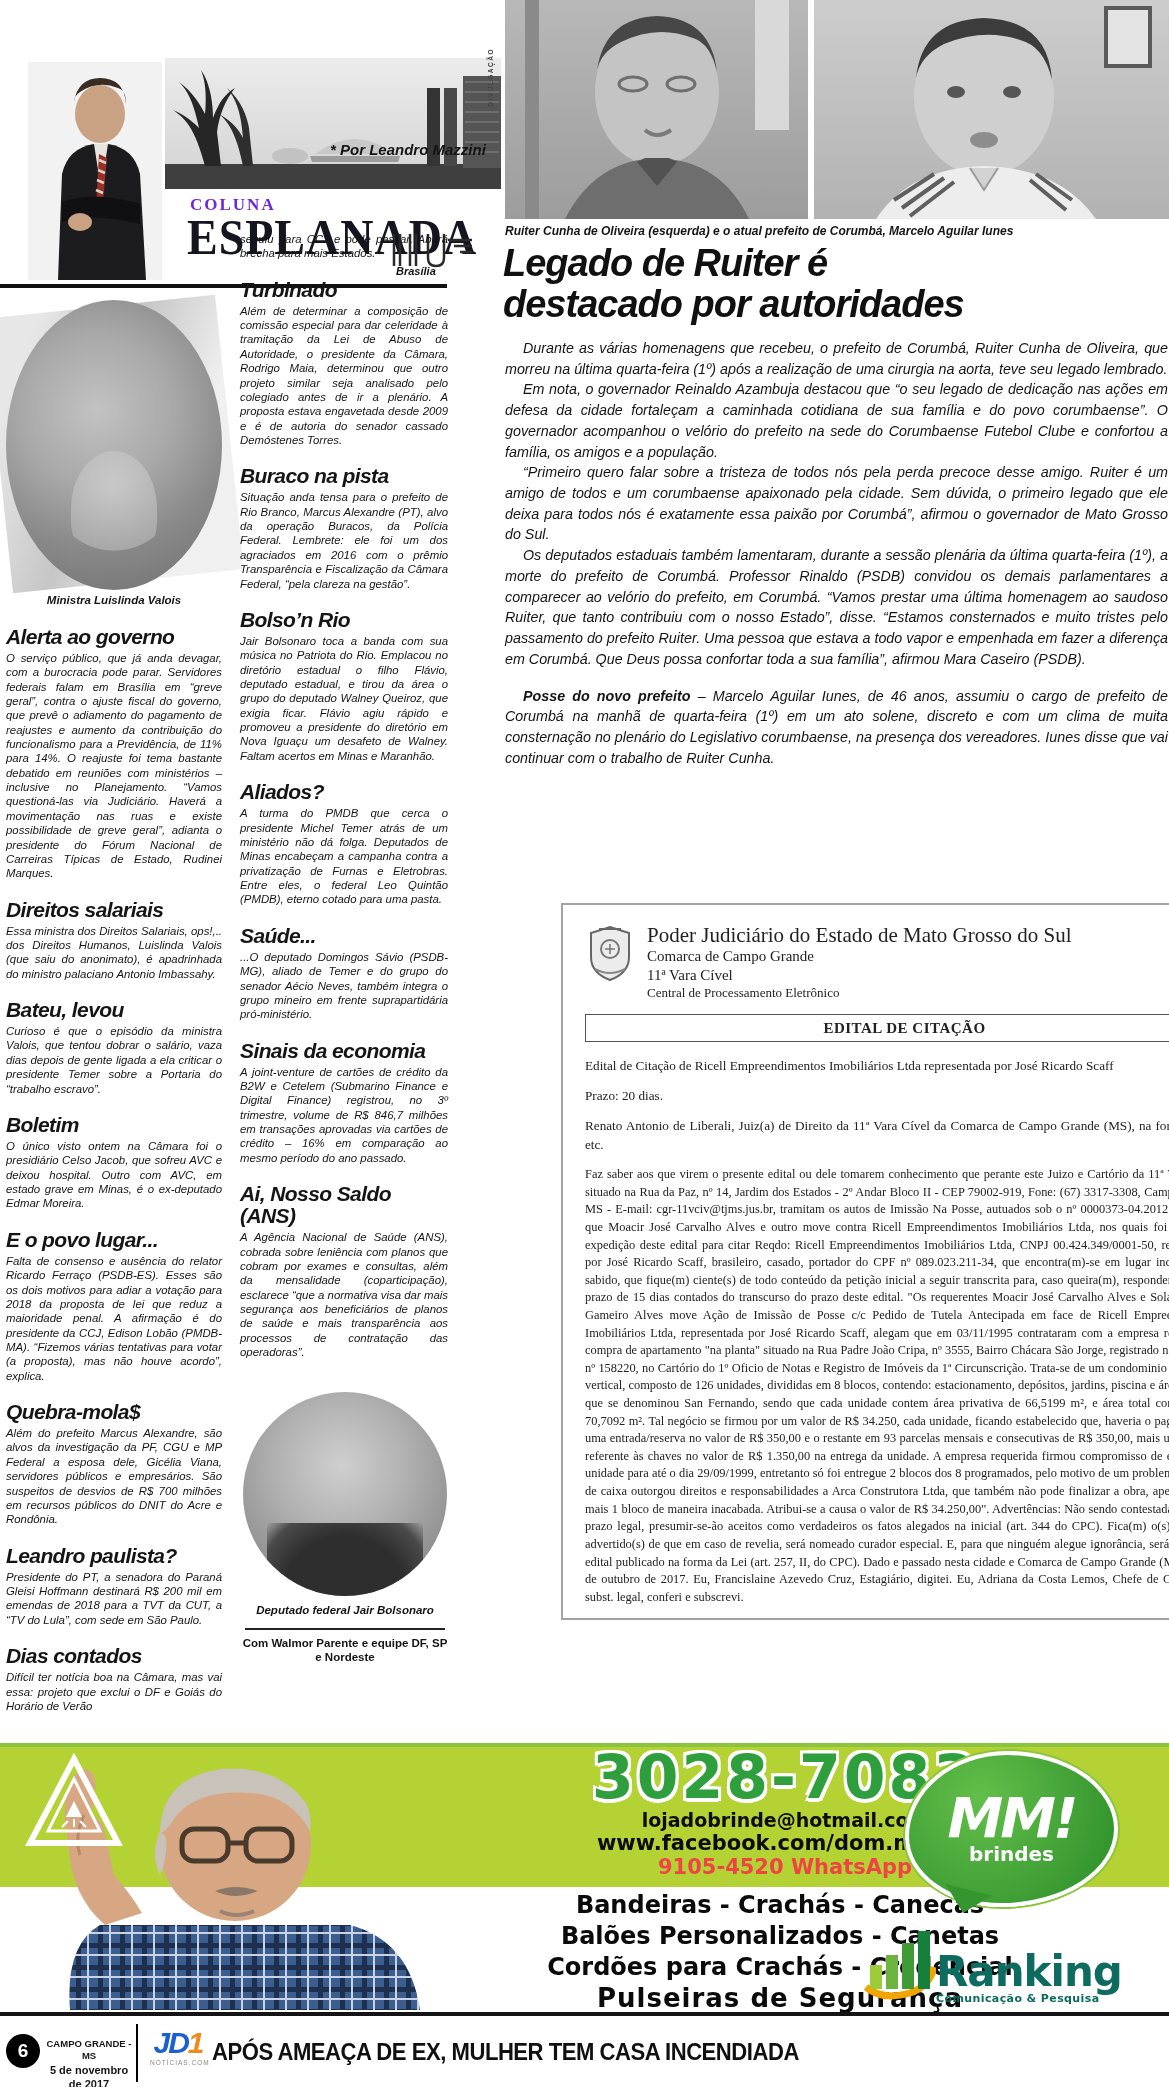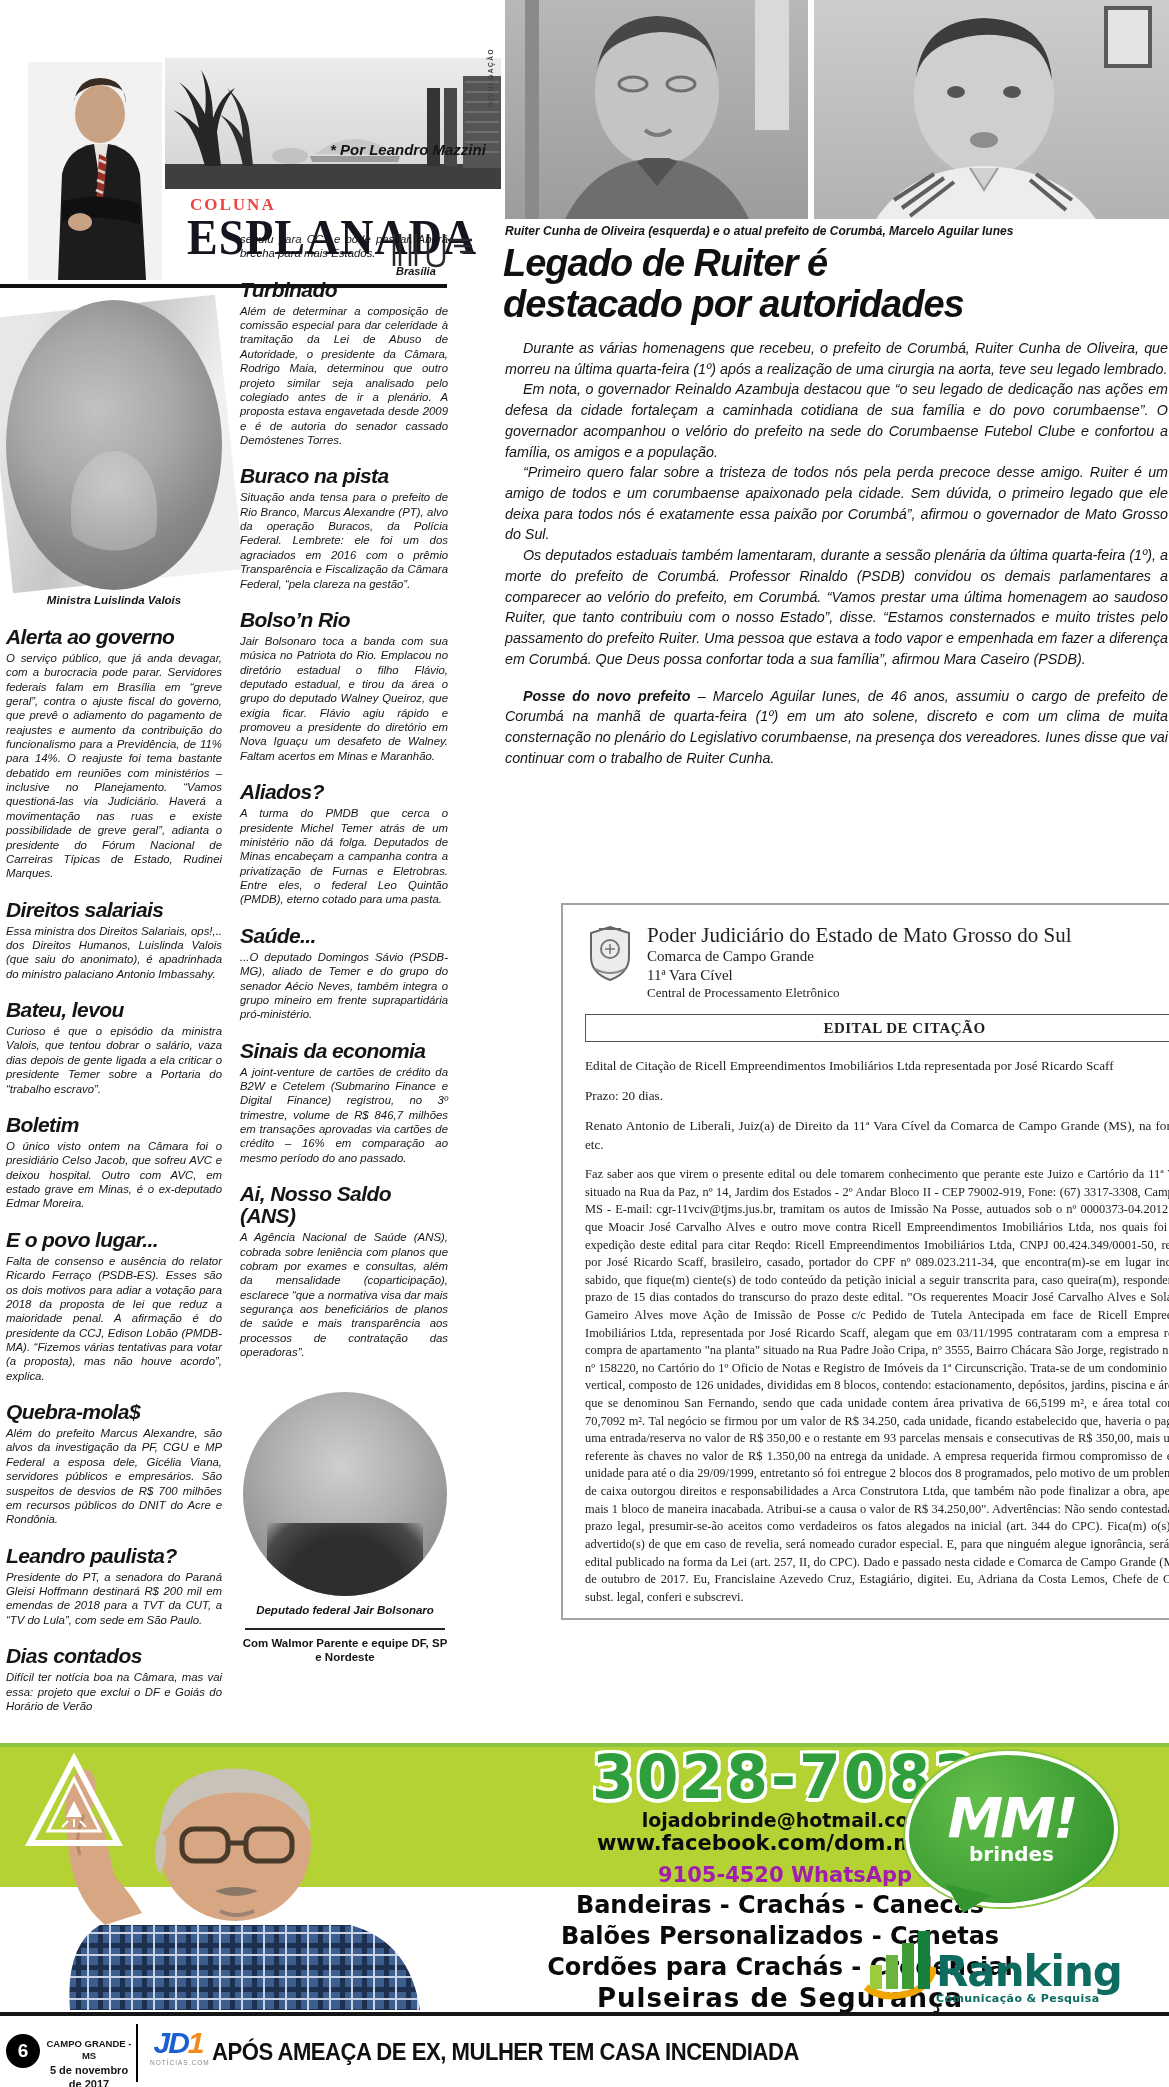--- a/index.html
+++ b/index.html
@@ -2,21 +2,21 @@
 <html><head>
 <meta charset="utf-8">
 <style>
   html,body{margin:0;padding:0;background:#9a9a9a;}
   .page{position:relative;width:1169px;height:2087px;background:#fff;overflow:hidden;
         font-family:"Liberation Sans",sans-serif;color:#151515;margin:0 auto;}
   
   .columnist-photo{position:absolute;left:28px;top:62px;width:134px;height:218px;}
   .congress-photo{position:absolute;left:165px;top:58px;width:336px;height:131px;}
   .byline{position:absolute;left:330px;top:142px;z-index:3;font:bold italic 15px/1 "Liberation Sans",sans-serif;}
-  .kicker{position:absolute;left:190px;top:196px;font:bold 17px/1 "Liberation Serif",serif;letter-spacing:2px;color:#ef4444;}
+  .kicker{position:absolute;left:190px;top:196px;font:bold 17px/1 "Liberation Serif",serif;letter-spacing:2px;color:#6d28d9;}
   .logo{position:absolute;left:187px;top:211px;font:bold 46px/1 "Liberation Serif",serif;letter-spacing:1px;color:#15151f;transform:scaleY(1.12);transform-origin:top left;}
   .logo-decor{position:absolute;left:388px;top:232px;width:84px;height:52px;}
   .logo-city{position:absolute;left:396px;top:266px;font:bold italic 11px/1 "Liberation Sans",sans-serif;}
   .header-rule{position:absolute;left:0;top:284px;width:447px;height:4px;background:#111;}
   
   .left-col{position:absolute;left:6px;top:300px;width:216px;}
   .valois-wrap{position:relative;width:216px;height:290px;margin-bottom:4px;}
   .valois-bg{position:absolute;left:-8px;top:6px;width:232px;height:276px;background:linear-gradient(115deg,#e7e7e7 15%,#c6c6c6 45%,#f0f0f0 75%);transform:rotate(-6deg);}
   .valois-circle{position:absolute;inset:0;border-radius:50%;
      background:radial-gradient(circle at 42% 38%,#c2c2c2 0%,#a8a8a8 35%,#8a8a8a 62%,#6d6d6d 100%);}
@@ -62,21 +62,21 @@
   
   .ad{position:absolute;left:0;top:1743px;width:1169px;height:269px;background:#fff;}
   .ad-band{position:absolute;left:0;top:0;width:1169px;height:140px;background:#b5d234;border-top:4px solid #8bc53f;}
   .ad-man{position:absolute;left:10px;top:2px;width:445px;height:265px;}
   .ad-triangle{position:absolute;left:14px;top:8px;width:100px;height:100px;}
   .ad-phone{position:absolute;left:440px;top:4px;width:690px;text-align:center;
      font:bold 60px/1 "DejaVu Sans",sans-serif;letter-spacing:3px;color:#2f9e3c;
      text-shadow:-3px -3px 0 #fff,3px -3px 0 #fff,-3px 3px 0 #fff,3px 3px 0 #fff,0 4px 0 #fff;}
   .ad-email{position:absolute;left:440px;top:66px;width:690px;text-align:center;font:bold 19px/1.2 "DejaVu Sans",sans-serif;color:#0c0c0c;}
   .ad-fb{position:absolute;left:440px;top:88px;width:690px;text-align:center;font:bold 21px/1.2 "DejaVu Sans",sans-serif;color:#0c0c0c;}
-  .ad-wa{position:absolute;left:440px;top:120px;width:690px;text-align:center;font:bold 21px/1.2 "DejaVu Sans",sans-serif;color:#a21caf;}
+  .ad-wa{position:absolute;left:440px;top:112px;width:690px;text-align:center;font:bold 21px/1.2 "DejaVu Sans",sans-serif;color:#ef4444;}
   .ad-products{position:absolute;left:430px;top:147px;width:700px;text-align:center;}
   .ad-product{font:bold 24px/31px "DejaVu Sans",sans-serif;color:#0a0a0a;}
   .ad-product:last-child{font-size:26px;letter-spacing:1px;}
   .mm-blob{position:absolute;left:905px;top:8px;width:205px;height:148px;border:4px solid #fff;
      border-radius:48% 52% 55% 45%/55% 50% 50% 45%;
      background:radial-gradient(circle at 35% 30%,#63bf4a,#35962f 80%);
      box-shadow:0 0 0 2px #8bc53f;display:flex;flex-direction:column;align-items:center;justify-content:center;}
   .mm-blob:after{content:"";position:absolute;bottom:-34px;left:30px;width:0;height:0;
      border:24px solid transparent;border-top-color:#35962f;transform:rotate(14deg);}
   .mm-text{font:bold italic 56px/0.9 "DejaVu Sans",sans-serif;color:#fff;letter-spacing:-3px;}

